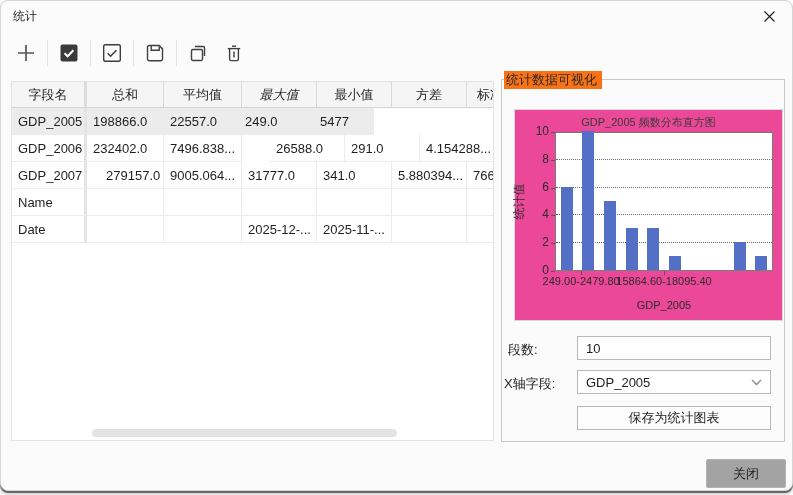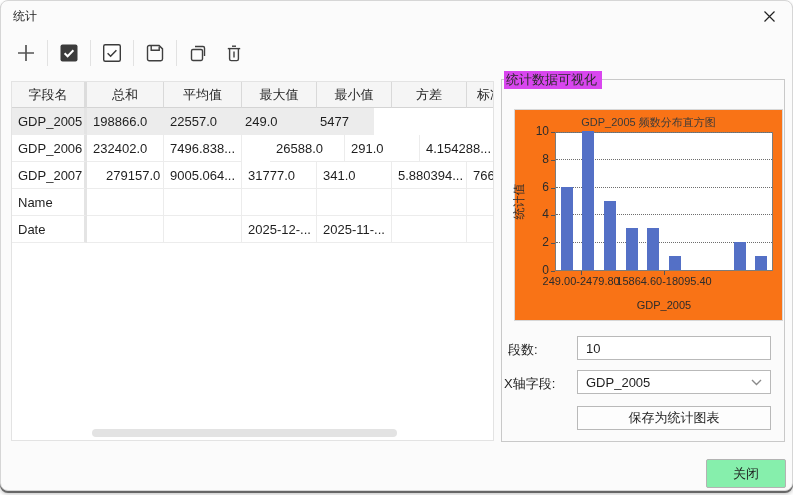--- a/index.html
+++ b/index.html
@@ -22,41 +22,41 @@
   .table-wrap { position:absolute; left:10px; top:80px; width:483px; height:360px; background:#fff; border:1px solid #e3e3e3; overflow:hidden; }
   .t-row { display:flex; width:600px; }
   .t-row.head .t-cell { height:26px; background:#f5f5f5; justify-content:center; font-size:13px; color:#262626; border-right:1px solid #d9d9d9; border-bottom:1px solid #d4d4d4; }
   .t-cell { height:27px; display:flex; align-items:center; padding:0 6px; font-size:13px; color:#1e1e1e; border-right:1px solid #ececec; border-bottom:1px solid #ececec; white-space:nowrap; overflow:hidden; flex:none; }
   .t-row .t-cell:first-child { border-right:3px solid #e4e4e4; }
   .t-row.head .t-cell:first-child { border-right:3px solid #dcdcdc; }
   .t-row.selected .t-cell { background:#ececec; }
   .hscroll { position:absolute; left:80px; bottom:3px; width:305px; height:8px; border-radius:4px; background:#e3e3e3; }
   
   .panel { position:absolute; left:500px; top:78px; width:284px; height:363px; border:1px solid #c9c9c9; }
-  .panel-legend { position:absolute; top:-9px; left:2px; background:#d946ef; padding:0 5px 0 2px; font-size:13px; color:#2a2a2a; }
-  
-  .chart-card { position:absolute; left:12px; top:29px; width:269px; height:212px; background:#f97316; border:1px solid #d7d7d7; }
+  .panel-legend { position:absolute; top:-9px; left:2px; background:#f97316; padding:0 5px 0 2px; font-size:13px; color:#2a2a2a; }
+  
+  .chart-card { position:absolute; left:12px; top:29px; width:269px; height:212px; background:#ec4899; border:1px solid #d7d7d7; }
   .chart-title { position:absolute; left:0; top:5px; width:100%; text-align:center; font-size:11px; color:#3a3a3a; }
   .plot { position:absolute; left:40px; top:22px; width:218px; height:139px; border:1px solid #7c7c7c; background:#fff; }
   .gridline { position:absolute; left:0; width:100%; height:0; border-top:1px dotted #6e6e6e; }
   .bar { position:absolute; bottom:0; transform:translateX(-50%); }
   .ytick-label { position:absolute; width:24px; text-align:right; font-size:12px; color:#2c2c2c; }
   .ytick-mark { position:absolute; width:4px; height:1px; background:#555; left:36px; }
   .xtick-mark { position:absolute; width:1px; height:4px; background:#555; top:161px; }
   .xtick-label { position:absolute; top:165px; transform:translateX(-50%); font-size:11px; color:#2c2c2c; white-space:nowrap; }
   .y-axis-label { position:absolute; left:-26px; top:83px; width:60px; text-align:center; transform:rotate(-90deg); font-size:12px; color:#2c2c2c; }
   .x-axis-label { position:absolute; left:40px; width:218px; top:189px; text-align:center; font-size:11px; color:#2c2c2c; }
   
   .form-label { position:absolute; font-size:13px; color:#1e1e1e; }
   .bins-input { position:absolute; left:75px; top:256px; width:194px; height:24px; border:1px solid #b9b9b9; background:#fff; font-size:13px; padding:0 8px; color:#1e1e1e; font-family:"Liberation Sans", sans-serif; }
   .combo { position:absolute; left:75px; top:290px; width:194px; height:24px; border:1px solid #b9b9b9; background:#fff; display:flex; align-items:center; padding:0 8px; font-size:13px; color:#1e1e1e; cursor:default; }
   .combo .chev { margin-left:auto; display:flex; align-items:center; }
   .save-btn { position:absolute; left:75px; top:326px; width:194px; height:24px; border:1px solid #b9b9b9; background:#fdfdfd; font-size:13px; color:#1e1e1e; font-family:"Liberation Sans", sans-serif; }
   
-  .close-btn { position:absolute; left:705px; top:458px; width:80px; height:29px; border:1px solid #b3b3b3; border-radius:2px; background:#86efac; font-size:13px; color:#1e1e1e; font-family:"Liberation Sans", sans-serif; }
+  .close-btn { position:absolute; left:705px; top:458px; width:80px; height:29px; border:1px solid #b3b3b3; border-radius:2px; background:#a3a3a3; font-size:13px; color:#1e1e1e; font-family:"Liberation Sans", sans-serif; }
   svg { display:block; }
 </style>
 </head>
 <body>
 
 <div class="dialog">
 
   <div class="titlebar">
     <span class="title">统计</span>
     <span class="close-x">
@@ -110,21 +110,21 @@
         </svg>
     </button>
   </div>
 
   <div class="table-wrap">
     <div id="t-head">
         <div class="t-row head">
           <div class="t-cell" style="width: 75px;">字段名</div>
           <div class="t-cell" style="width: 77px;">总和</div>
           <div class="t-cell" style="width: 78px;">平均值</div>
-          <div class="t-cell" style="width: 75px;">最大值</div>
+          <div class="t-cell" style="width: 75px; font-style: italic;">最大值</div>
           <div class="t-cell" style="width: 75px;">最小值</div>
           <div class="t-cell" style="width: 75px;">方差</div>
           <div class="t-cell" style="width: 60px;">标准差</div>
         </div>
       </div>
     <div id="t-body">
         <div class="t-row selected">
           <div class="t-cell" style="width: 75px;">GDP_2005</div>
           <div class="t-cell" style="width: 77px;">198866.0</div>
           <div class="t-cell" style="width: 75px;">22557.0</div>

